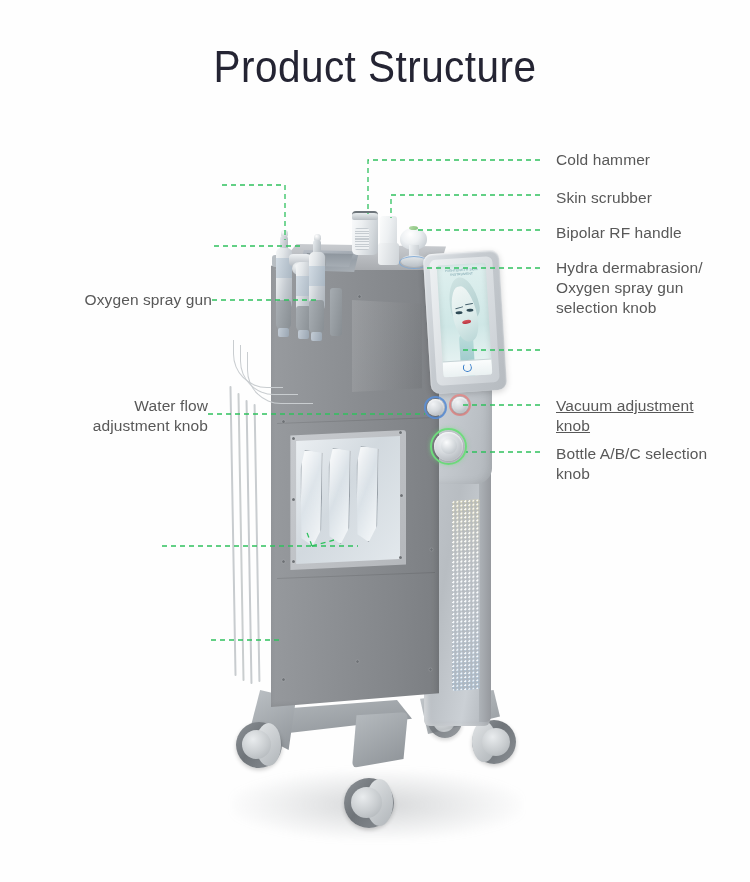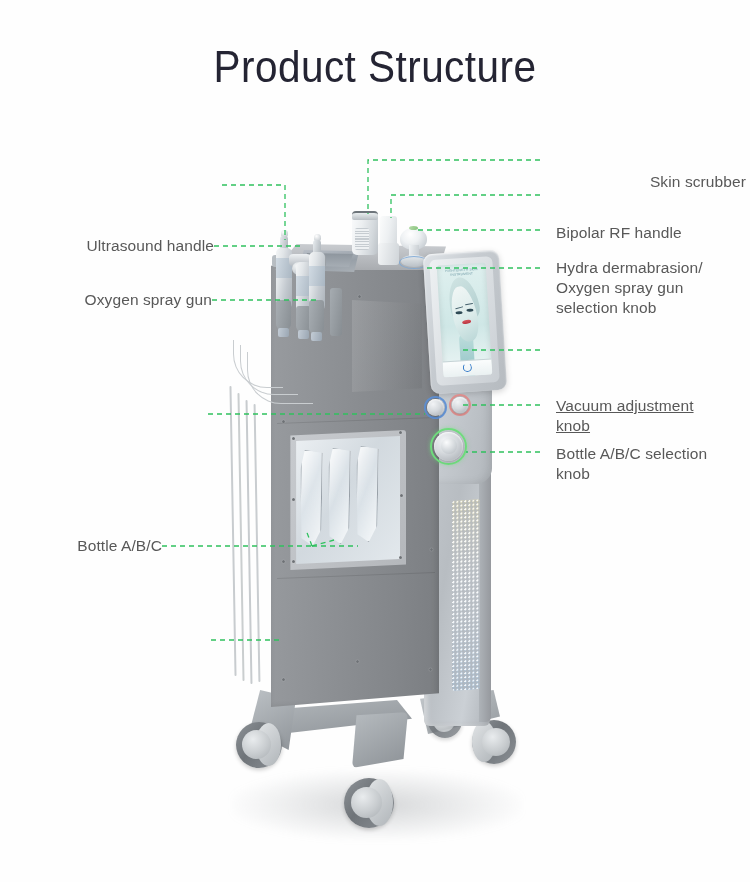--- a/index.html
+++ b/index.html
@@ -631,30 +631,31 @@
     <polyline points="540,268 424,268"></polyline>
 
     <polyline points="540,350 462,350"></polyline>
 
     <polyline points="540,405 462,405"></polyline>
 
     <polyline points="540,452 466,452"></polyline>
   </svg>
 
 
-  <div class="lbl r" style="left:0px; top:236px; width:214px; padding-right:0px;">Ultrasound handle</div>
 
   <div class="lbl r" style="left:0px; top:290px; width:212px;">Oxygen spray gun</div>
 
-
-  <div class="lbl r" style="left:0px; top:536px; width:162px;">Bottle A/B/C</div>
-
-
-
-  <div class="lbl l" style="left:556px; top:172px; width:190px;text-align:right;">Skin scrubber</div>
+  <div class="lbl r" style="left:0px; top:396px; width:208px;">Water flow
+adjustment knob</div>
+
+
+
+  <div class="lbl l" style="left:556px; top:150px; width:190px;">Cold hammer</div>
+
+  <div class="lbl l" style="left:556px; top:188px; width:190px;">Skin scrubber</div>
 
   <div class="lbl l" style="left:556px; top:223px; width:190px;">Bipolar RF handle</div>
 
   <div class="lbl l" style="left:556px; top:258px; width:194px;">Hydra dermabrasion/
 Oxygen spray gun
 selection knob</div>
 
 
   <div class="lbl l" style="left:556px; top:396px; width:194px;text-decoration:underline;">Vacuum adjustment
 knob</div>

